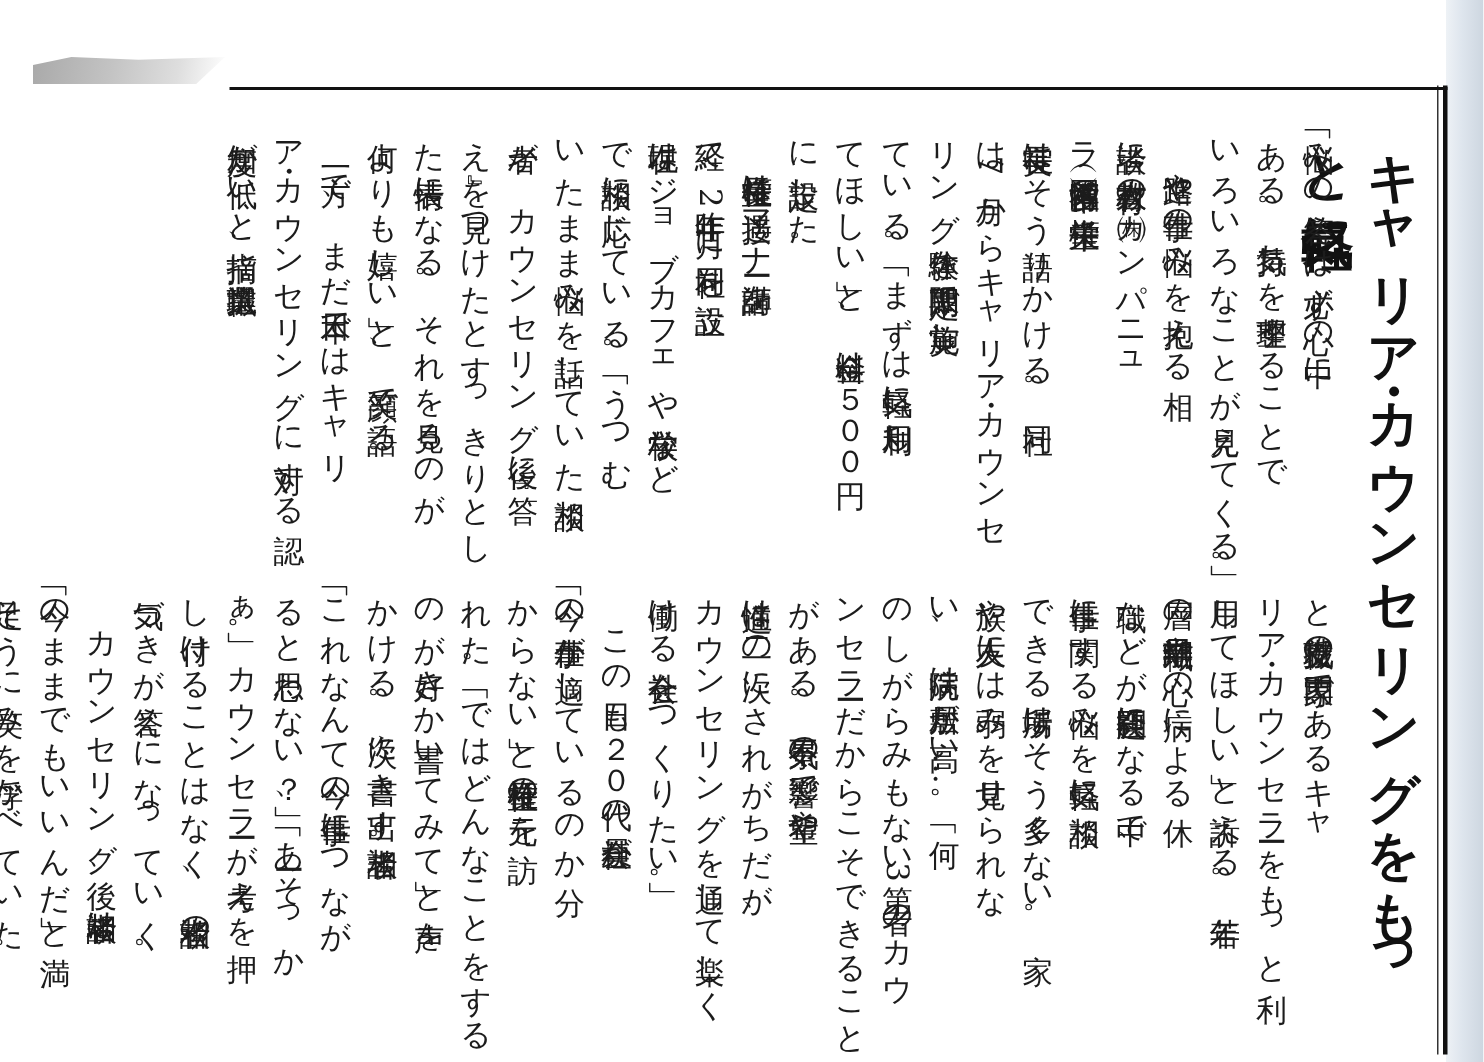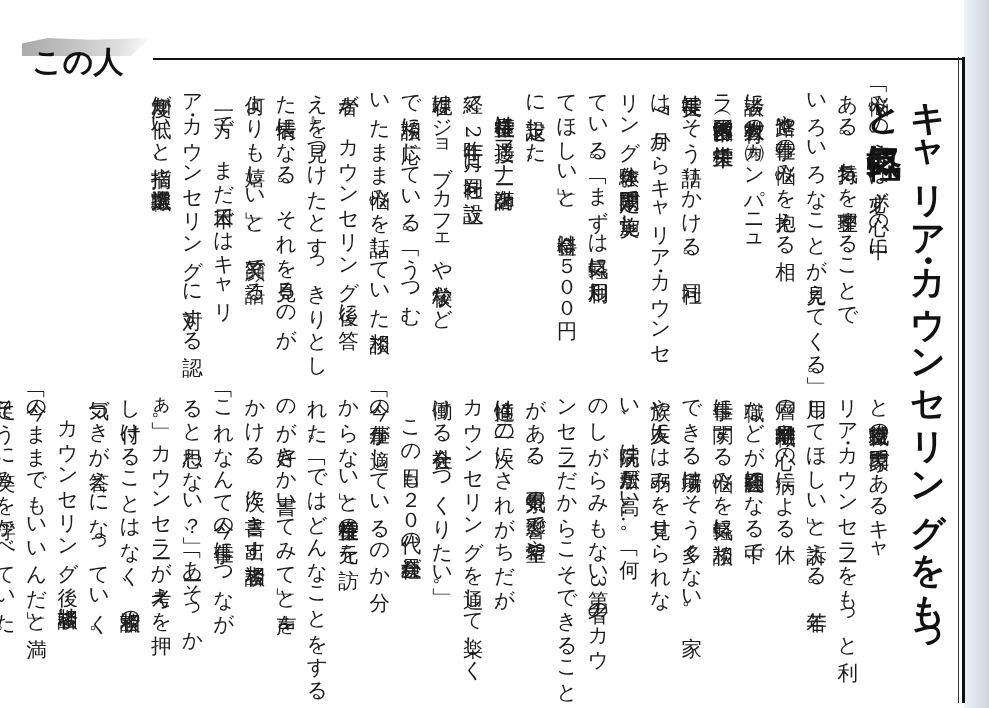--- a/index.html
+++ b/index.html
@@ -57,21 +57,20 @@
 </head>
 <body>
 
 <div class="page-edge"></div>
 <div class="frame-right-inner"></div>
 <div class="frame-right-outer"></div>
 <div class="header-rule"></div>
 
 <div class="section-tag">
   <div class="brush"></div>
-  <span class="label">この人</span>
 </div>
 
 <h1 class="headline">キャリア・カウンセリングをもっと気軽に</h1>
 
 <div class="block block-top" id="block-top">
     <span class="col">「悩みの答えは必ず心の中に</span>
     <span class="col">ある。気持ちを整理することで</span>
     <span class="col">いろいろなことが見えてくる」。</span>
     <span class="col">　進路や仕事の悩みを抱える相</span>
     <span class="col">談者に人材教育の㈱カンパニュ</span>

